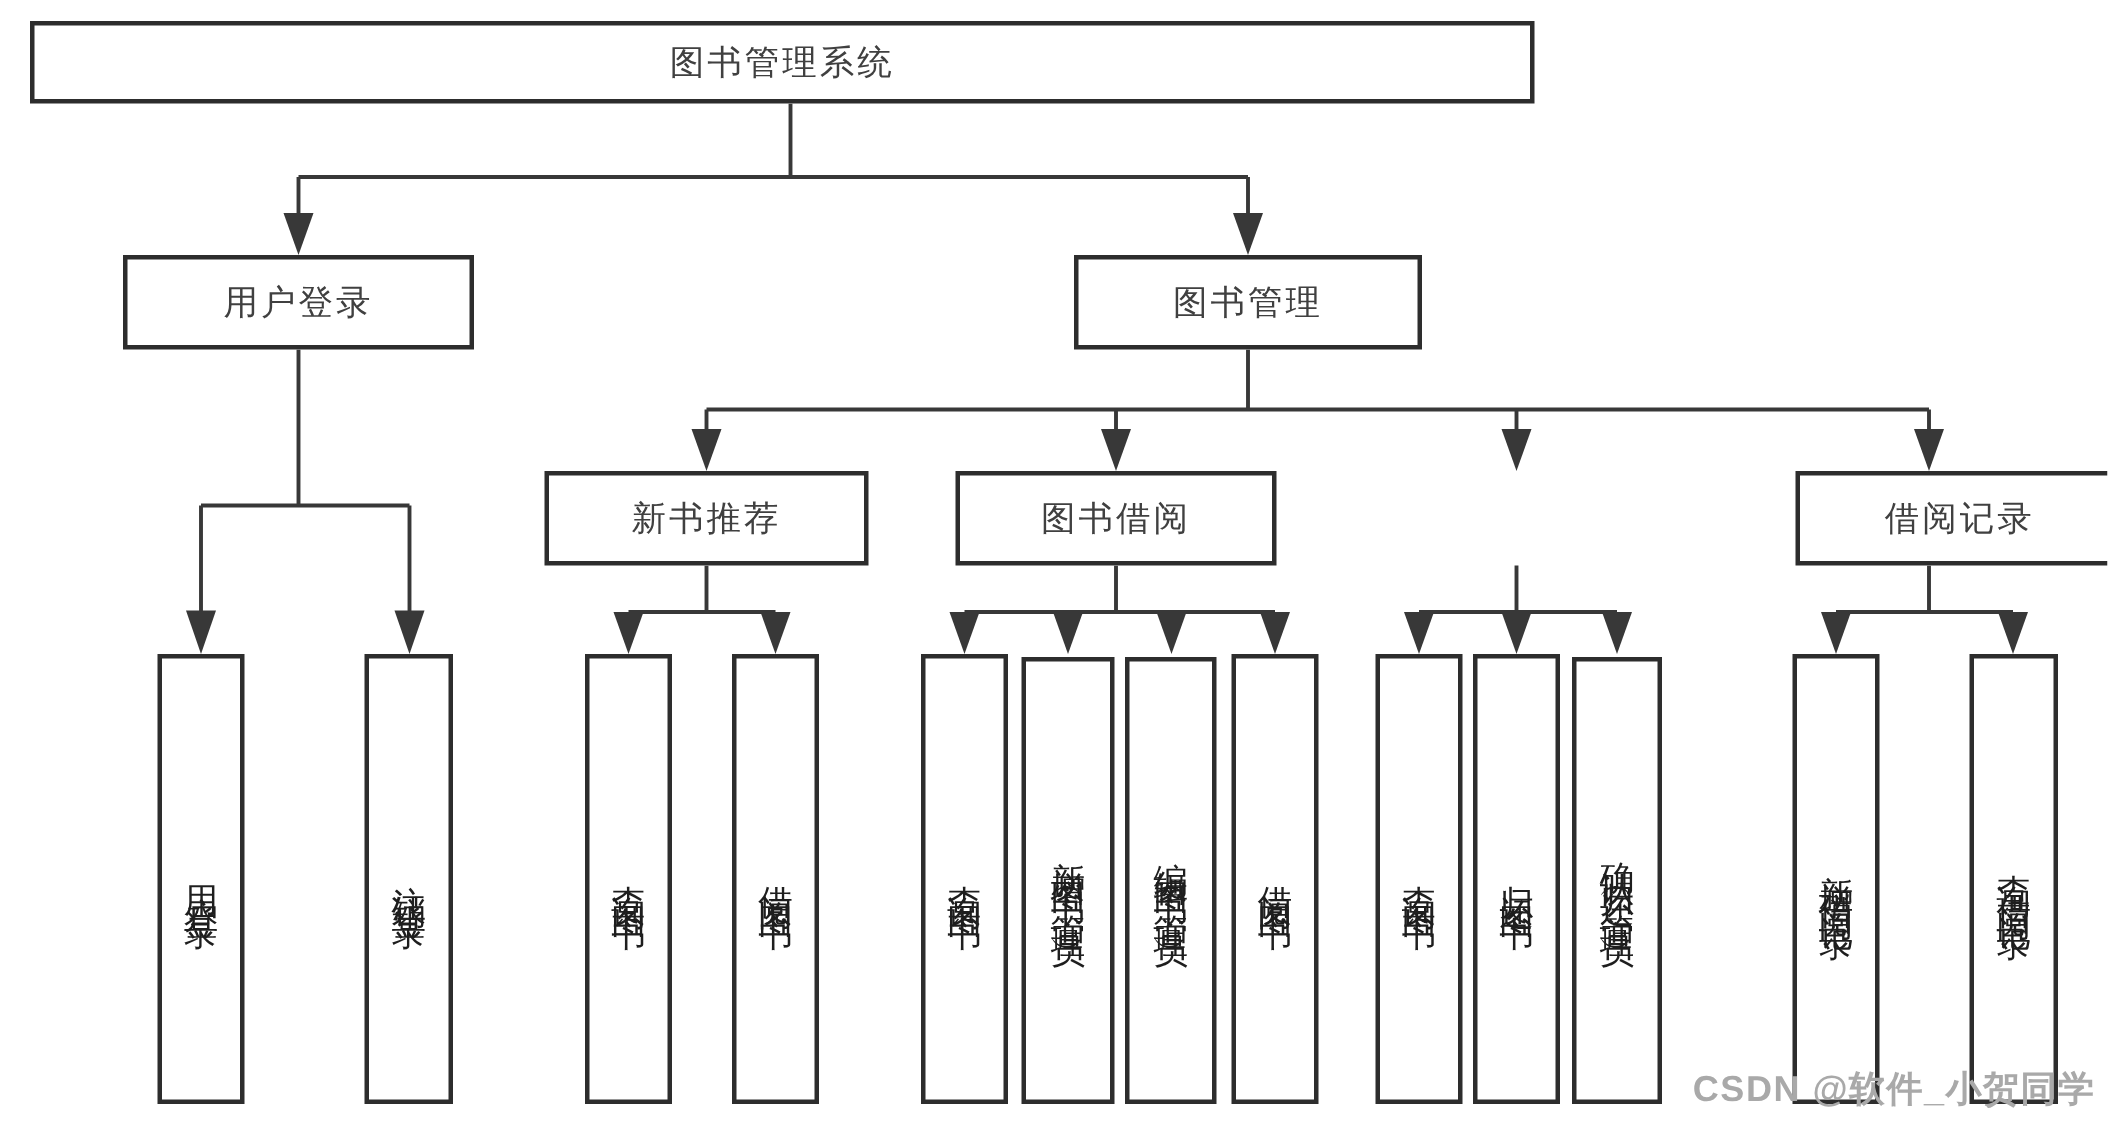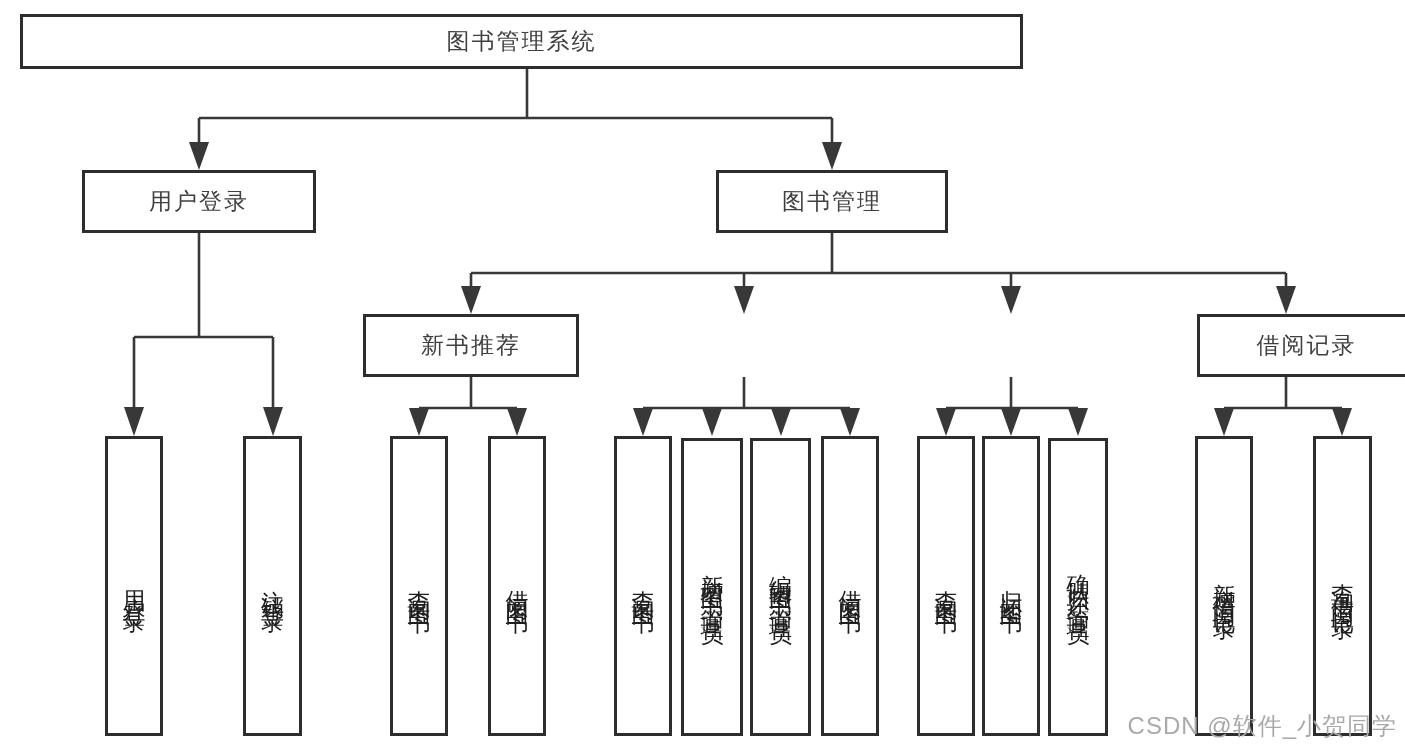--- a/index.html
+++ b/index.html
@@ -51,21 +51,21 @@
     letter-spacing: 7px;
     line-height: 1;
     white-space: nowrap;
   }
   .watermark {
     position: absolute;
     right: 8px;
     bottom: 5px;
     color: #a9a9a9;
     font-size: 24px;
-    font-weight: 400;
+    font-weight: 700;
     letter-spacing: 1px;
     white-space: nowrap;
   }
 </style>
 </head>
 <body>
 
 <div class="stage">
 
   <svg class="connectors" viewBox="0 0 1405 747" xmlns="http://www.w3.org/2000/svg">
@@ -151,20 +151,23 @@
   <div class="node" style="left:82px; top:170px; width:234px; height:63px;">
     <span>用户登录</span>
   </div>
   <div class="node" style="left:716px; top:170px; width:232px; height:63px;">
     <span>图书管理</span>
   </div>
 
   <div class="node" style="left:363px; top:314px; width:216px; height:63px;align-items:center;">
     <span>新书推荐</span>
   </div>
+  <div class="node" style="left:637px; top:314px; width:214px; height:63px;">
+    <span>图书借阅</span>
+  </div>
   <div class="node" style="left:1177px; top:314px; width:219px; height:63px;margin-left:20px;">
     <span>借阅记录</span>
   </div>
 
   <div class="vnode" style="left:105px; top:436px; width:58px; height:300px;">
     <span class="vlabel">用户登录</span>
   </div>
   <div class="vnode" style="left:243px; top:436px; width:59px; height:300px;">
     <span class="vlabel">注销登录</span>
   </div>

